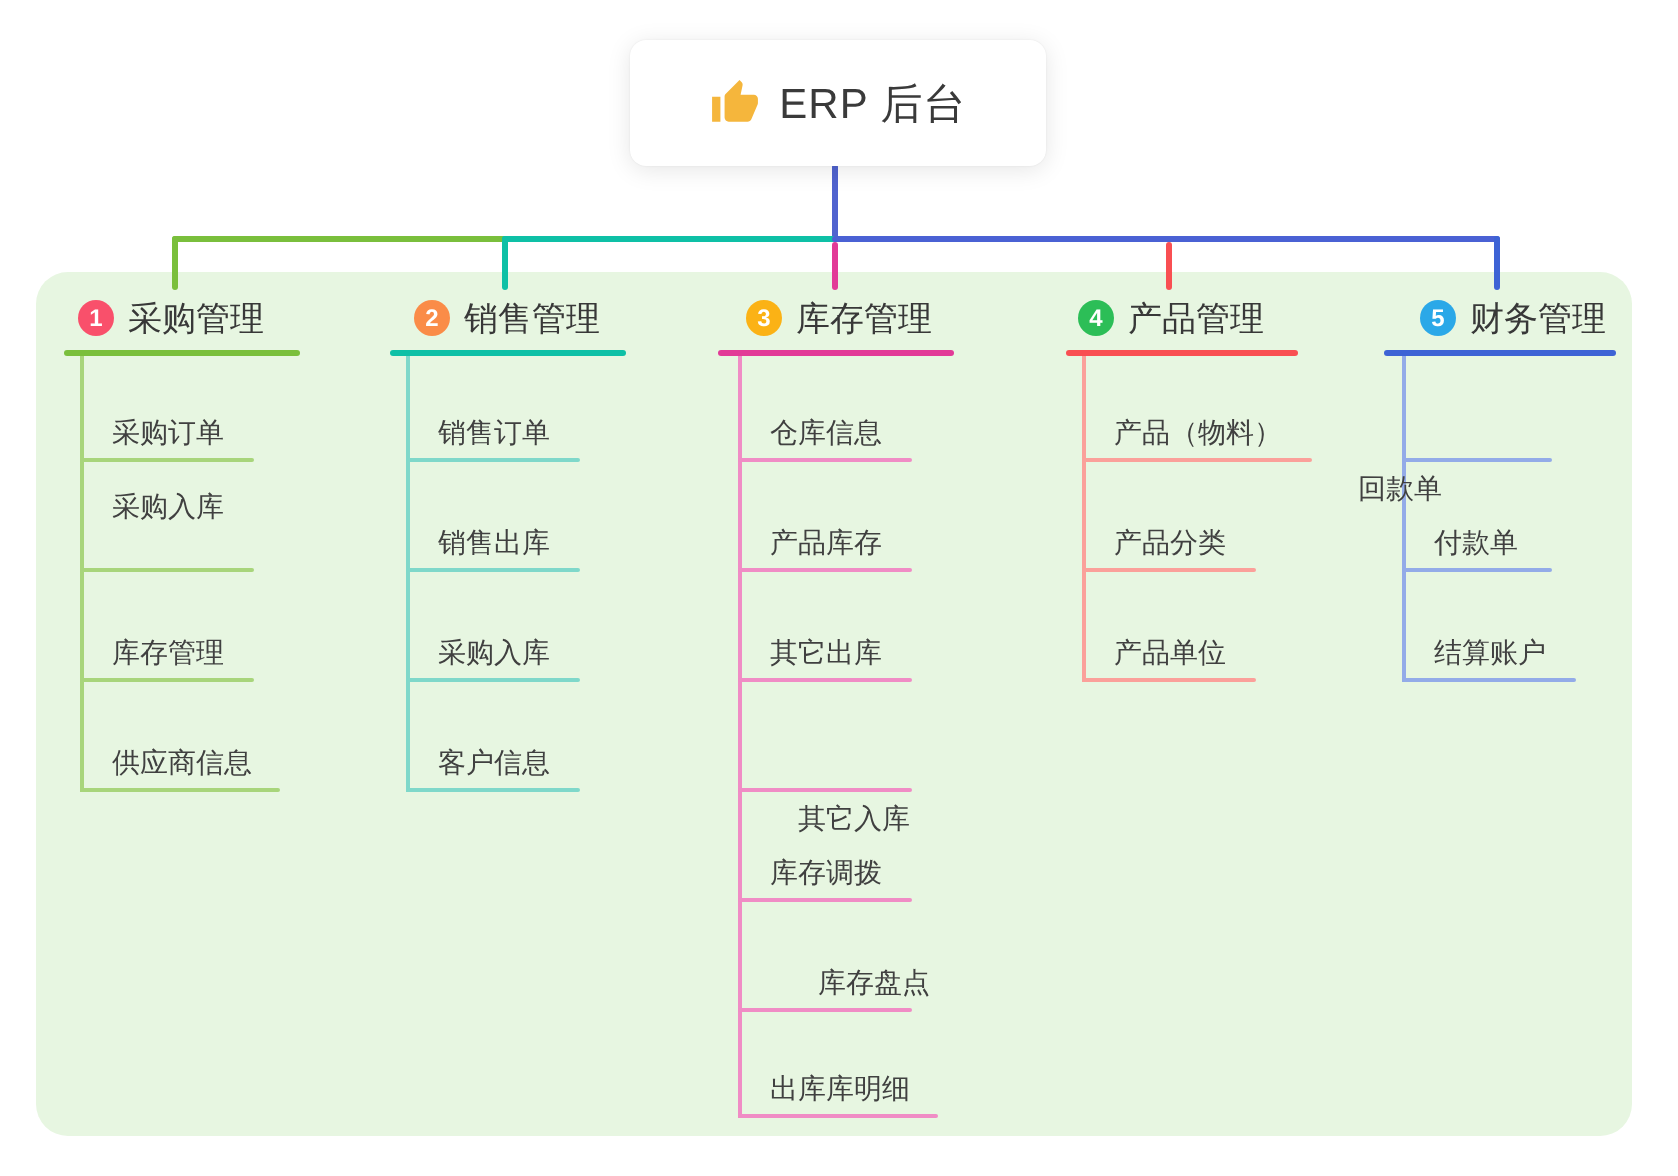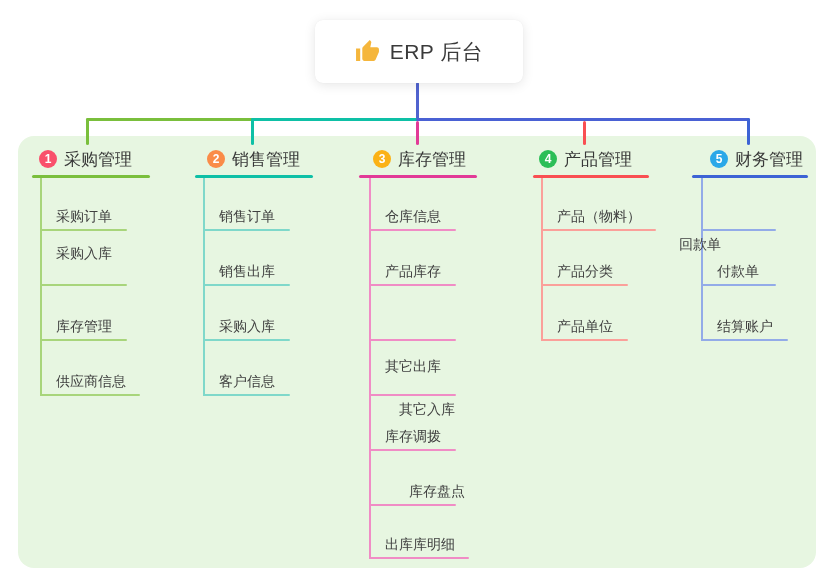--- a/index.html
+++ b/index.html
@@ -144,21 +144,21 @@
     <span class="badge" style="background:#fbb215;">3</span>
     <span class="branch-title">库存管理</span>
   </div>
   <div class="u-line" style="left:359px; top:175px; width:118px; background:#e23a97;"></div>
   <div class="spine" style="left:369px; top:178px; height:381px; background:#f08cc5;"></div>
 
   <div class="child-label" style="left:385px; top:206px;">仓库信息</div>
   <div class="child-u" style="left:369px; top:229px; width:87px; background:#f08cc5;"></div>
   <div class="child-label" style="left:385px; top:261px;">产品库存</div>
   <div class="child-u" style="left:369px; top:284px; width:87px; background:#f08cc5;"></div>
-  <div class="child-label" style="left:385px; top:316px;margin-top:40px;">其它出库</div>
+  <div class="child-label" style="left:385px; top:316px;">其它出库</div>
   <div class="child-u" style="left:369px; top:339px; width:87px; background:#f08cc5;"></div>
   <div class="child-label" style="left:399px; top:371px;margin-top:28px;">其它入库</div>
   <div class="child-u" style="left:369px; top:394px; width:87px; background:#f08cc5;"></div>
   <div class="child-label" style="left:385px; top:426px;">库存调拨</div>
   <div class="child-u" style="left:369px; top:449px; width:87px; background:#f08cc5;"></div>
   <div class="child-label" style="left:385px; top:481px;margin-left:24px;">库存盘点</div>
   <div class="child-u" style="left:369px; top:504px; width:87px; background:#f08cc5;"></div>
   <div class="child-label" style="left:385px; top:534px;">出库库明细</div>
   <div class="child-u" style="left:369px; top:557px; width:100px; background:#f08cc5;"></div>
 

